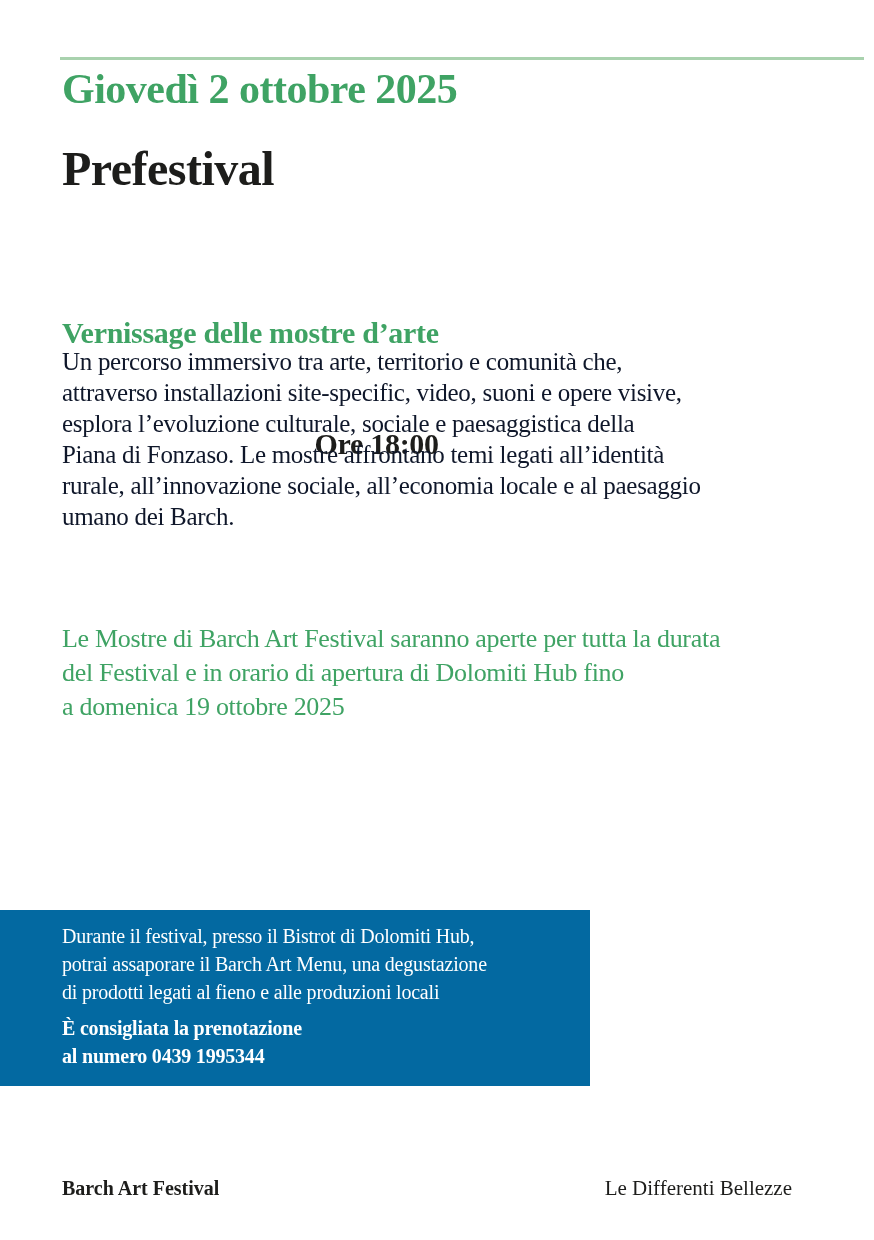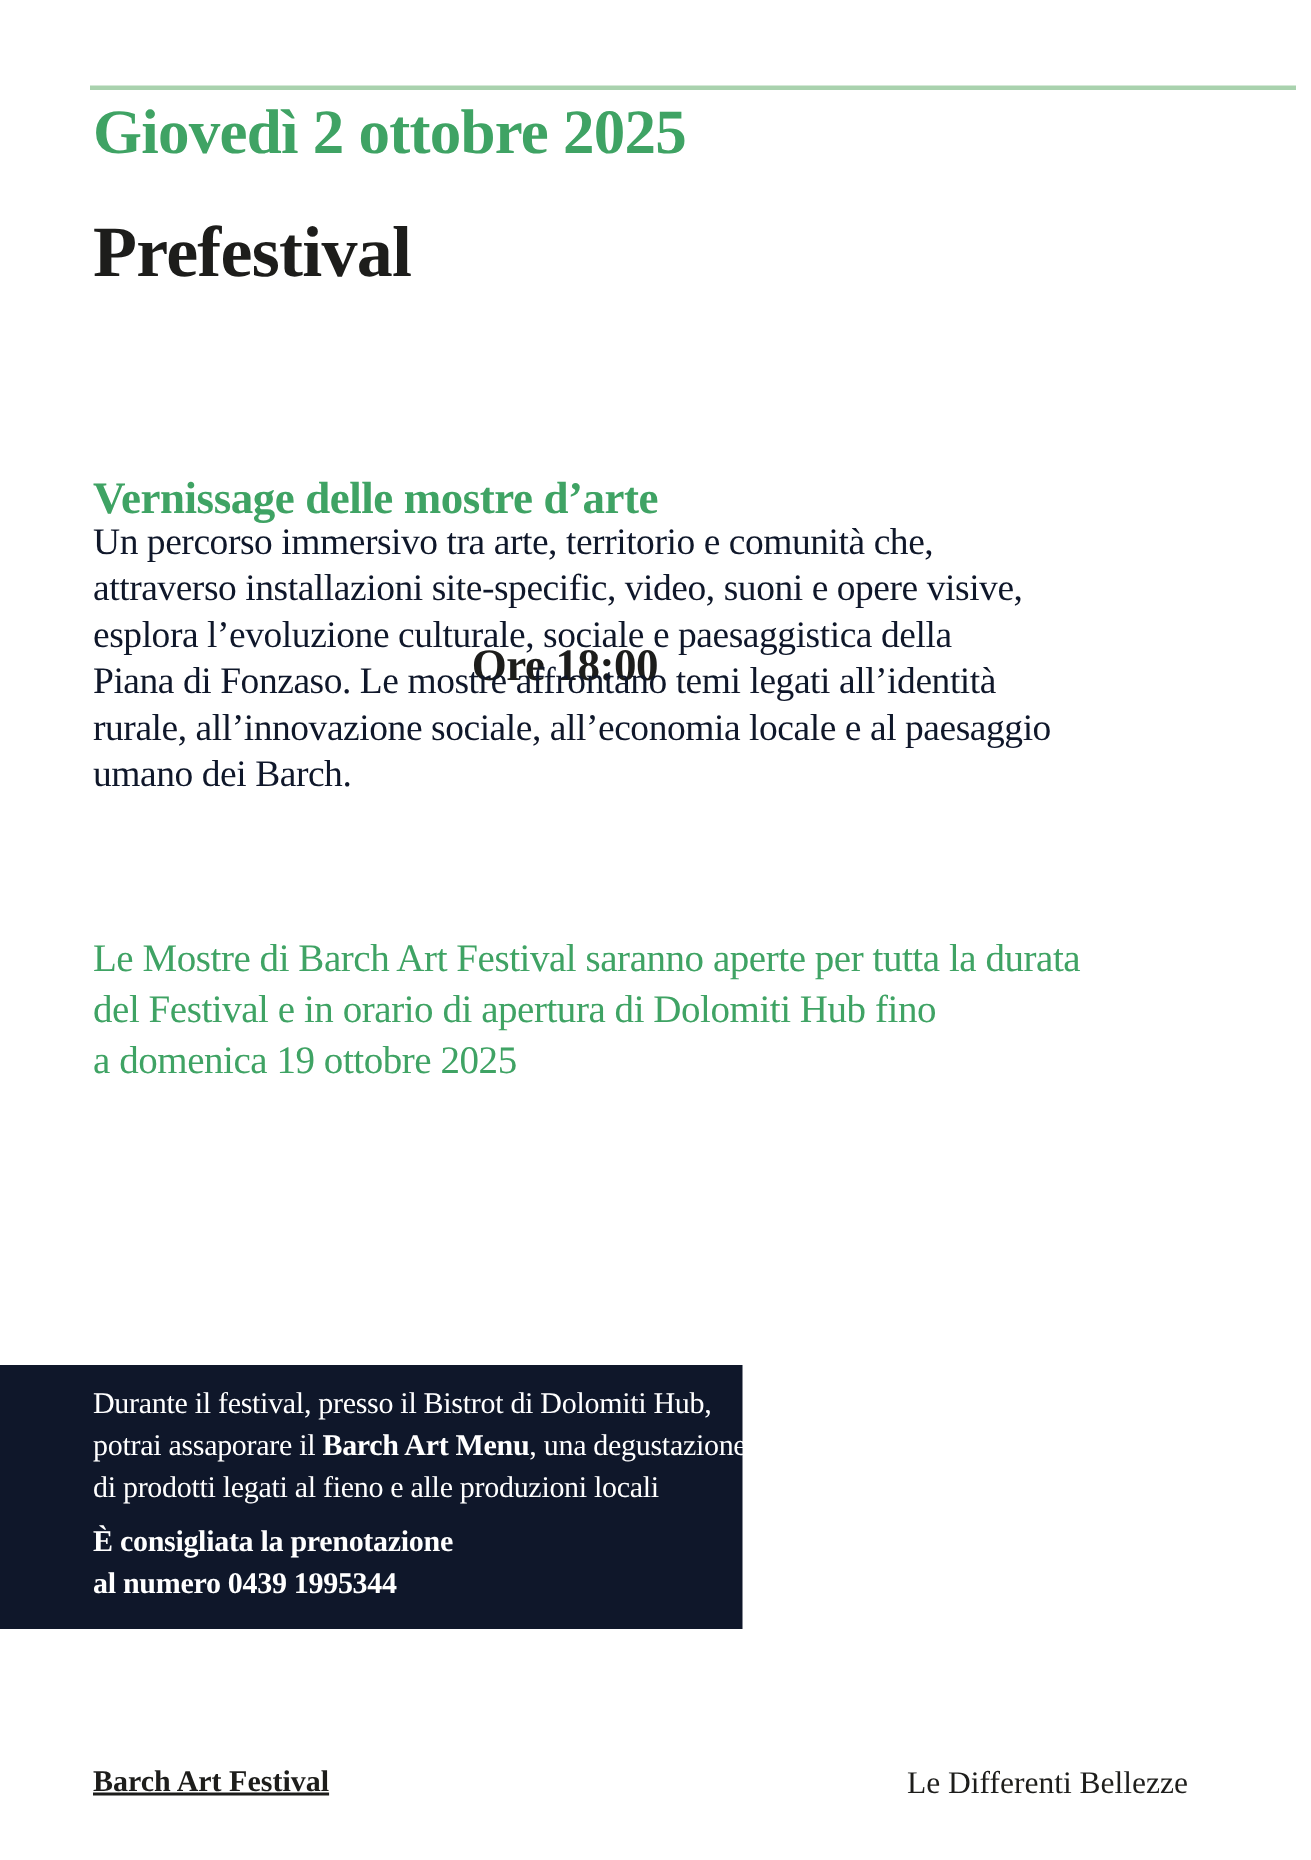--- a/index.html
+++ b/index.html
@@ -65,49 +65,48 @@
     top: 622px; left: 62px;
     font-size: 26px;
     line-height: 34px;
     letter-spacing: -0.3px;
     color: #3fa364;
     white-space: pre;
   }
   .menu-box {
     position: absolute;
     top: 910px; left: 0;
-    width: 495px; height: 176px;
-    background: #0f172a;
+    width: 590px; height: 176px;
+    background: #0369a1;
     color: #ffffff;
     padding: 12px 15px 0 62px;
   }
   .menu-box-text {
     font-size: 20px;
     line-height: 28px;
     letter-spacing: -0.2px;
     white-space: pre;
   }
-  .menu-box-text .bold { font-weight: 700; }
+  .menu-box-text .bold { font-weight: 400; }
   .booking-note {
     margin-top: 8px;
     font-size: 20px;
     font-weight: 700;
     line-height: 28px;
     letter-spacing: -0.2px;
     white-space: pre;
   }
   .footer-left {
     position: absolute;
     top: 1178px; left: 62px;
     font-size: 20px;
     font-weight: 700;
     line-height: 1;
     color: #1d1d1b;
     white-space: pre;
-    text-decoration: underline;
   }
   .footer-right {
     position: absolute;
     top: 1178px; right: 82px;
     font-size: 21px;
     font-weight: 400;
     line-height: 1;
     color: #1d1d1b;
     white-space: pre;
   }

